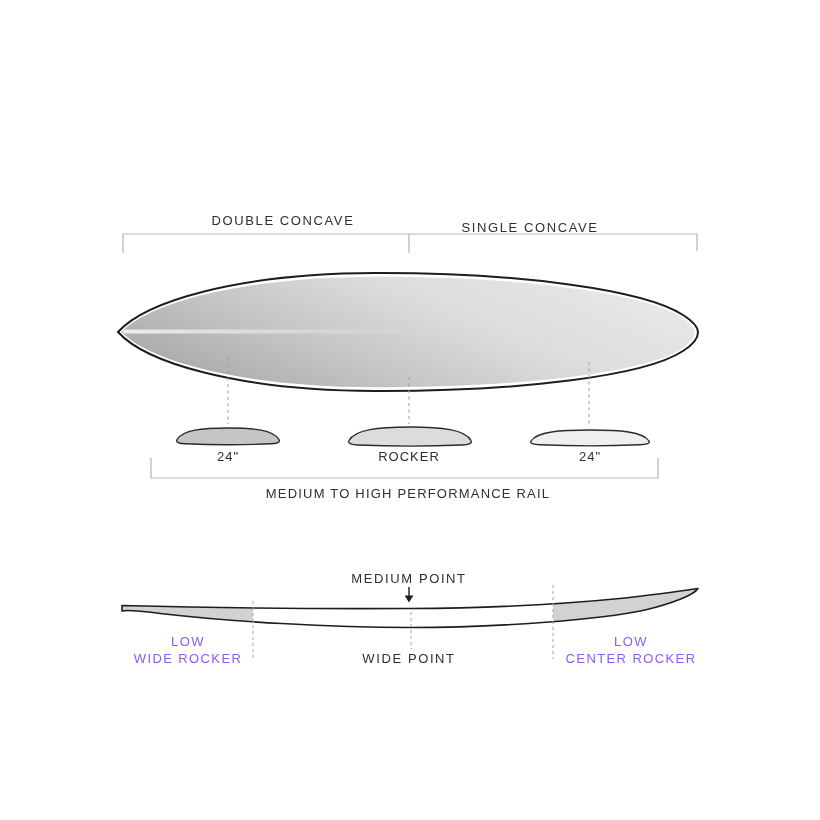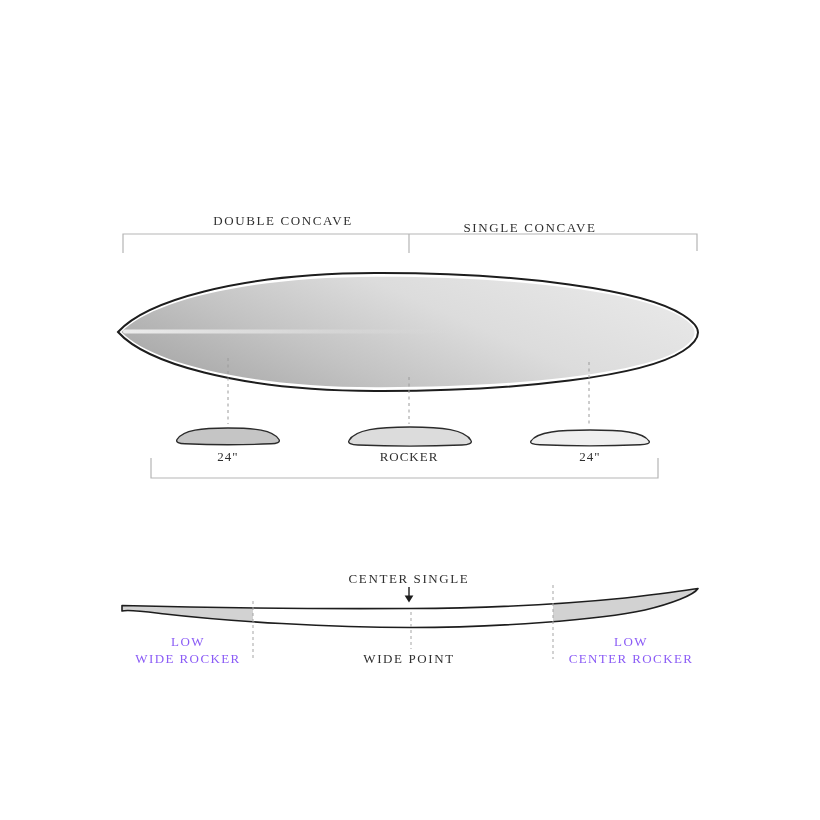--- a/index.html
+++ b/index.html
@@ -1,18 +1,18 @@
 <!DOCTYPE html>
 <html><head>
 <meta charset="utf-8">
 <style>
   html,body{margin:0;padding:0;background:#ffffff;}
   .canvas{
     position:relative;width:820px;height:820px;background:#ffffff;overflow:hidden;
-    font-family:Liberation Serif, serif;color:#2f2f2f;
+    font-family:Liberation Sans, sans-serif;color:#2f2f2f;
   }
   .gfx{position:absolute;left:0;top:0;}
   .lbl{
     position:absolute;transform:translateX(-50%);
     font-size:13px;letter-spacing:1.6px;white-space:nowrap;color:#2f2f2f;
   }
   .lbl.small{font-size:13px;letter-spacing:1px;}
   .lbl2{
     position:absolute;transform:translateX(-50%);
     font-size:13px;letter-spacing:1.4px;line-height:16.5px;text-align:center;color:#8b5cf6;
@@ -124,22 +124,23 @@
     </g>
   </svg>
 
   <div class="lbl" style="left:283px;top:213px;">DOUBLE CONCAVE</div>
   <div class="lbl" style="left:530px;top:220px;">SINGLE CONCAVE</div>
 
   <div class="lbl small" style="left:228px;top:449px;">24"</div>
   <div class="lbl small" style="left:409px;top:449px;">ROCKER</div>
   <div class="lbl small" style="left:590px;top:449px;">24"</div>
 
+  <div class="lbl" style="left:408px;top:486px;letter-spacing:1.2px;">MEDIUM TO HIGH PERFORMANCE RAIL</div>
 
-  <div class="lbl" style="left:409px;top:571px;">CENTER SINGLE</div>
+  <div class="lbl" style="left:409px;top:571px;">MEDIUM POINT</div>
 
   <div class="lbl2" style="left:188px;top:634px;">
     <div>LOW</div>
     <div>WIDE ROCKER</div>
   </div>
 
   <div class="lbl" style="left:409px;top:651px;text-align:right;">WIDE POINT</div>
 
   <div class="lbl2" style="left:631px;top:634px;">
     <div>LOW</div>

